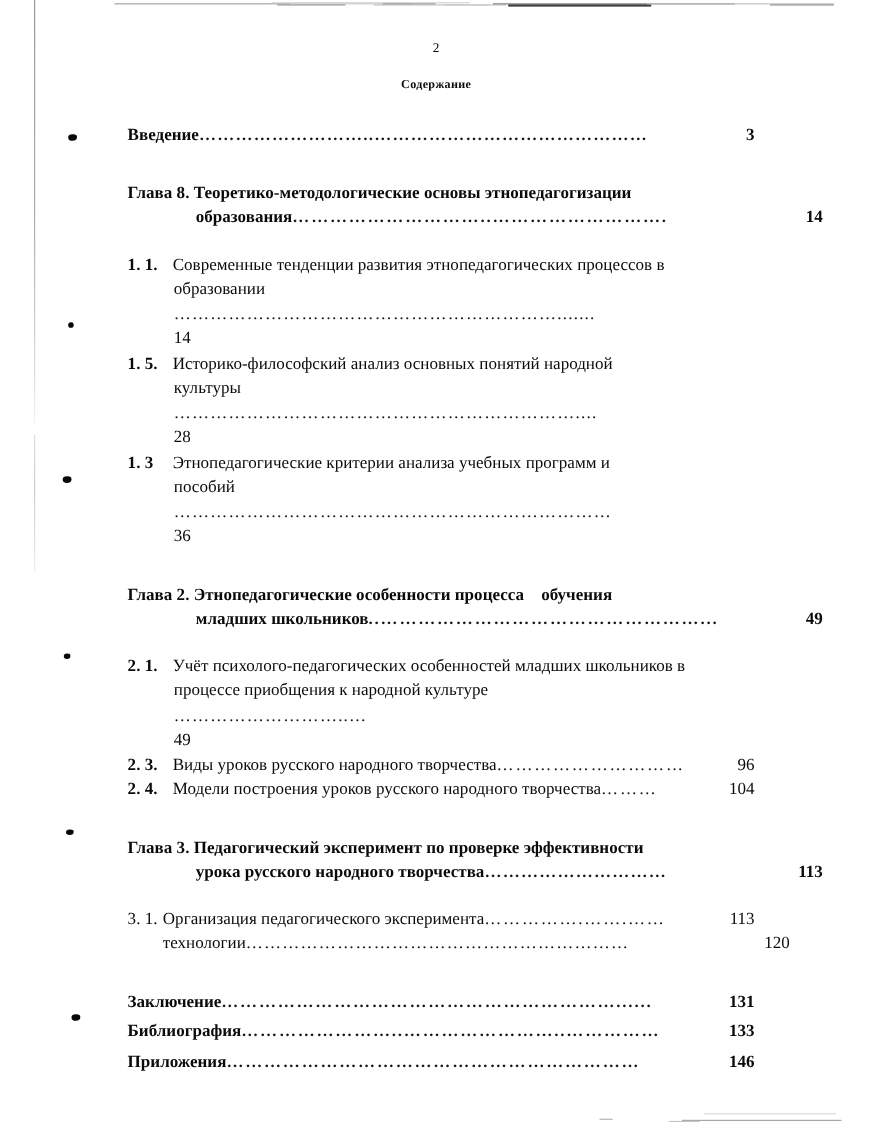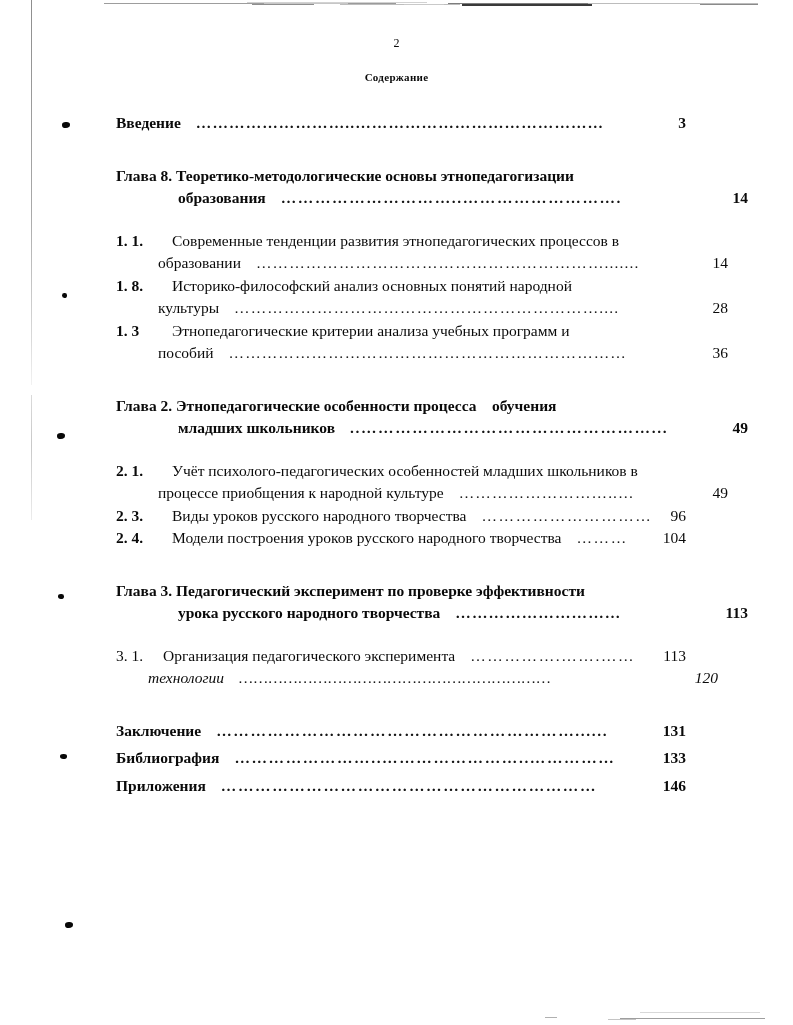--- a/index.html
+++ b/index.html
@@ -97,21 +97,20 @@
     font-size: 15.5px;
     line-height: 22.5px;
   }
 
   
   .ln {
     display: flex;
     align-items: baseline;
     width: 100%;
     white-space: pre;
-    gap: 15px;
   }
   .ln .num {
     flex: 0 0 auto;
     white-space: pre;
   }
   .ln .txt {
     flex: 0 0 auto;
     white-space: pre;
   }
   .ln .leader {
@@ -126,23 +125,23 @@
   .ln .pg {
     flex: 0 0 auto;
     text-align: right;
     white-space: pre;
   }
 
   .bold { font-weight: bold; }
 
   
   .ind-chapter-cont { padding-left: 62px; }
-  .ind-sec-cont     { padding-left: 42px; }
+  .ind-sec-cont     { padding-left: 42px; flex-direction: column; }
   .ind-sec-cont-wide{ padding-left: 50px; }
-  .ind-sec3-cont    { padding-left: 32px; font-style: italic; }
+  .ind-sec3-cont    { padding-left: 32px; }
 
   .gap-lg  { height: 30px; }
   .gap-md  { height: 20px; }
   .gap-xs  { height: 5px; }
 
   .sec-num-w { display: inline-block; width: 41px; font-weight: bold; }
   .sec-num-w3 { display: inline-block; width: 32px; }
 </style>
 </head>
 <body>
@@ -204,21 +203,21 @@
       <div class="ln">
         <span class="num sec-num-w">1. 1.</span><span class="txt">Современные тенденции развития этнопедагогических процессов в</span>
       </div>
       <div class="ln ind-sec-cont">
         <span class="txt">образовании</span><span class="leader tight">……………………………………………………….......</span><span class="pg">14</span>
       </div>
     </div>
 
     <div class="entry">
       <div class="ln">
-        <span class="num sec-num-w">1. 8.</span><span class="txt">Историко-философский анализ основных понятий народной</span>
+        <span class="num sec-num-w">1. 5.</span><span class="txt">Историко-философский анализ основных понятий народной</span>
       </div>
       <div class="ln ind-sec-cont">
         <span class="txt">культуры</span><span class="leader tight">…………………………………………………………....</span><span class="pg">28</span>
       </div>
     </div>
 
     <div class="entry">
       <div class="ln">
         <span class="num sec-num-w">1. 3</span><span class="txt">Этнопедагогические критерии анализа учебных программ и</span>
       </div>

